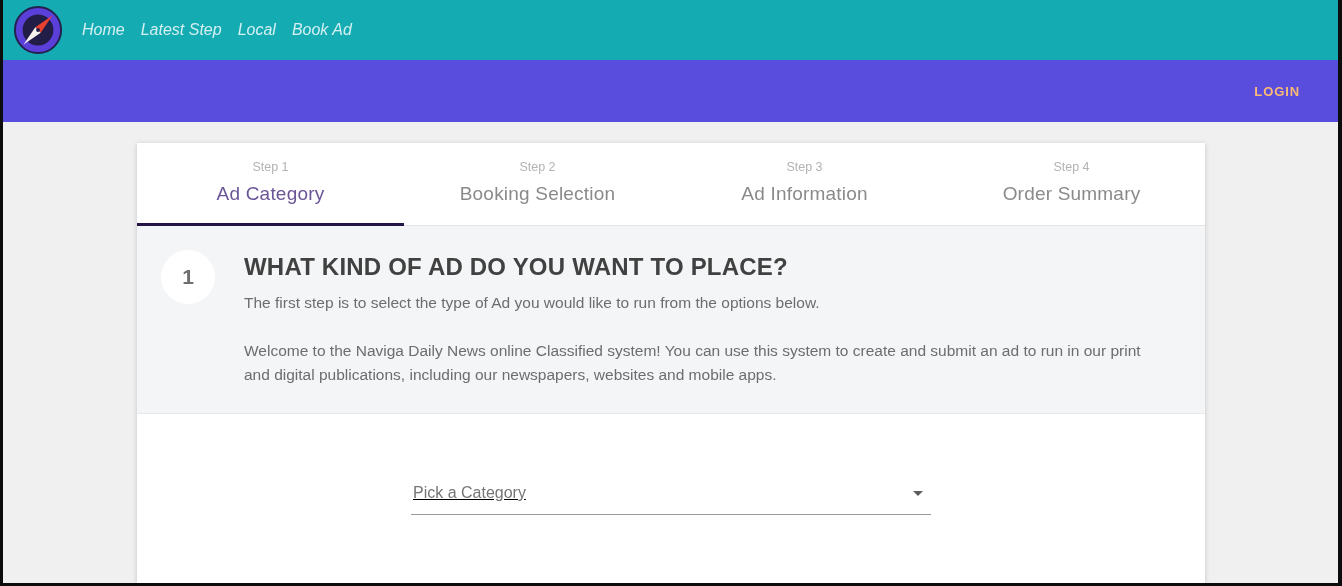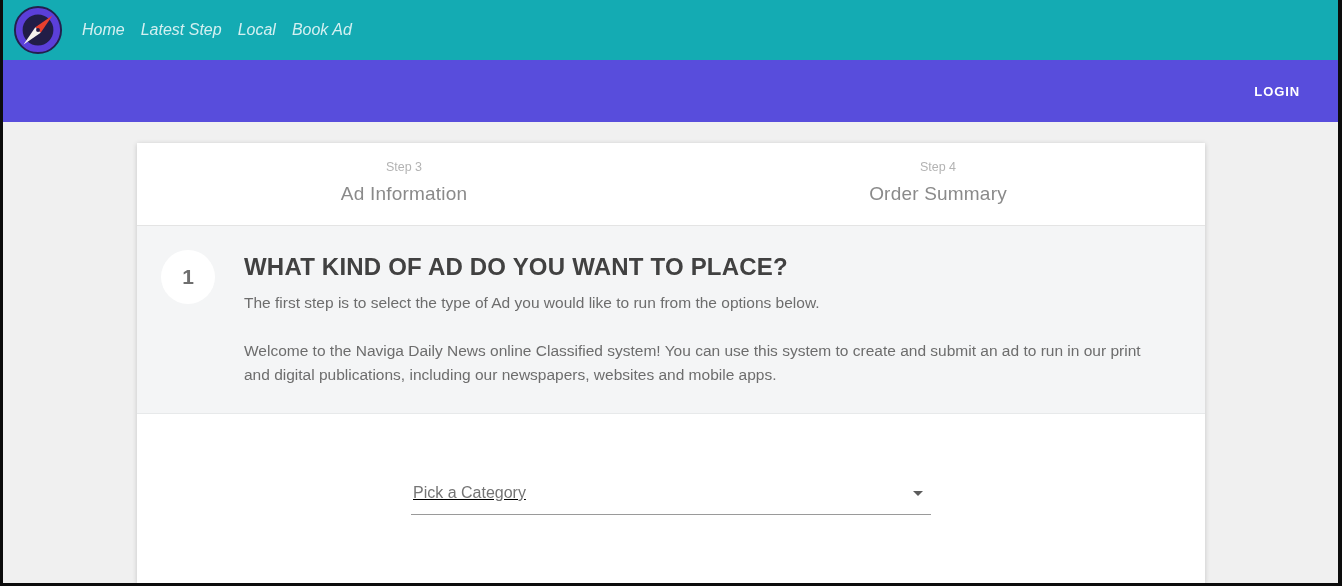--- a/index.html
+++ b/index.html
@@ -40,21 +40,21 @@
   
   .subheader {
     height: 62px;
     background: #584ddc;
     display: flex;
     align-items: center;
     justify-content: flex-end;
     padding-right: 38px;
   }
   .login-btn {
-    color: #ffffff;
+    color: #fdba74;
     font-size: 13px;
     font-weight: bold;
     letter-spacing: 0.9px;
     cursor: pointer;
   }
   
   .card {
     width: 1068px;
     margin: 21px 0 0 134px;
     background: #ffffff;
@@ -169,20 +169,28 @@
     </ul>
   </nav>
 
   <header class="subheader">
     <span class="login-btn">LOGIN</span>
   </header>
 
   <main class="card">
 
     <div class="tabs">
+      <div class="tab active">
+        <div class="step-num">Step 1</div>
+        <div class="tab-label">Ad Category</div>
+      </div>
+      <div class="tab">
+        <div class="step-num">Step 2</div>
+        <div class="tab-label">Booking Selection</div>
+      </div>
       <div class="tab">
         <div class="step-num">Step 3</div>
         <div class="tab-label">Ad Information</div>
       </div>
       <div class="tab">
         <div class="step-num">Step 4</div>
         <div class="tab-label">Order Summary</div>
       </div>
     </div>
 

